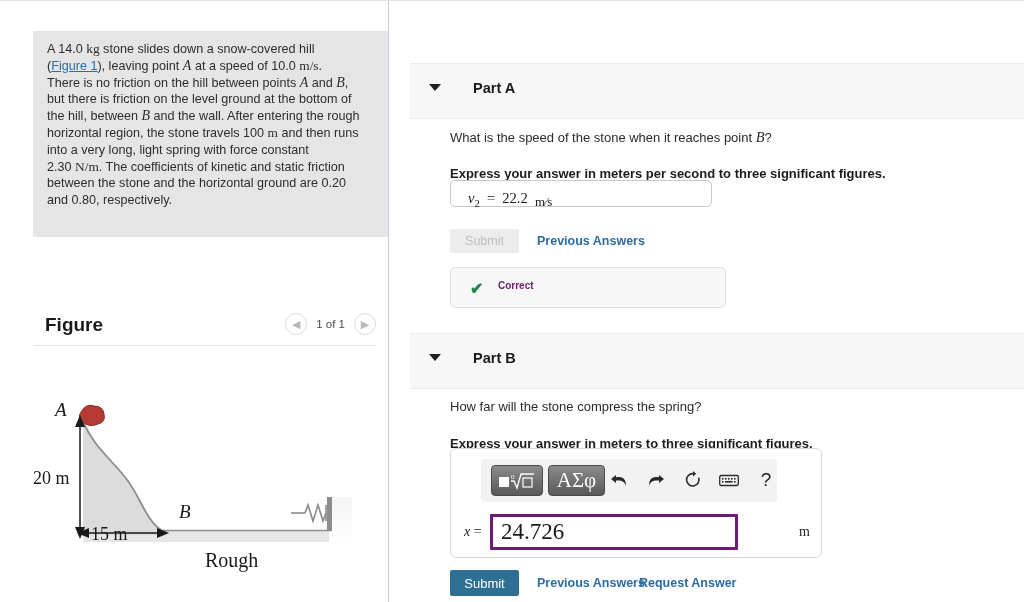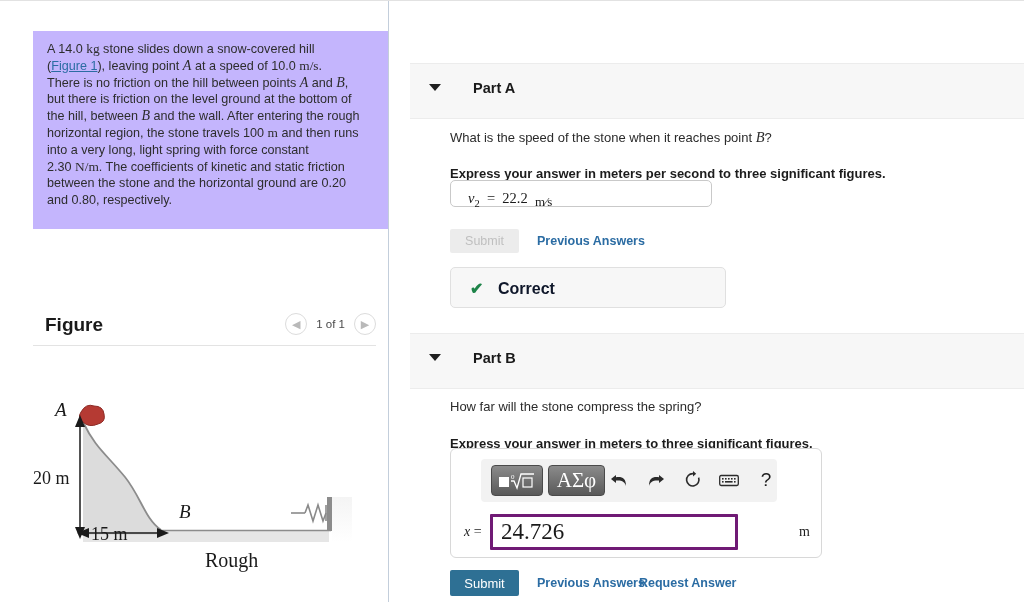--- a/index.html
+++ b/index.html
@@ -38,22 +38,22 @@
     width: 635px; height: 602px;
     background: #fff;
     overflow: hidden;
   }
 
   
   .statement {
     position: absolute;
     left: 33px; top: 30px;
     width: 394px;
-    background: #c4b5fd;
-    padding: 10px 12px 20px 14px;
+    background: #e5e5e5;
+    padding: 10px 12px 28px 14px;
     color: #2d2d2d;
     font-size: 12.6px;
     line-height: 16.8px;
   }
   .statement .mi { font-family: "Liberation Serif", serif; font-style: italic; font-size: 14px; }
   .statement .mu { font-family: "Liberation Serif", serif; font-style: normal; font-size: 13.4px; }
   .statement a {
     color: #2b6ca3;
     text-decoration: underline;
   }
@@ -178,21 +178,21 @@
     background: #f7f7f7;
     border: 1px solid #e0e0e0;
     border-radius: 5px;
   }
   .correct-box .chk {
     position: absolute; left: 19px; top: 11px;
     color: #1e8449; font-size: 16px; font-weight: bold;
   }
   .correct-box .ctxt {
     position: absolute; left: 47px; top: 12px;
-    font-size: 16px; font-weight: bold; color: #0f172a;
+    font-size: 10px; font-weight: bold; color: #701a75;
   }
 
   
   .ansbox-b {
     position: absolute;
     left: 450px; top: 447px;
     width: 372px; height: 110px;
     border: 1px solid #d8d8d8;
     border-radius: 6px;
     background: #fff;

